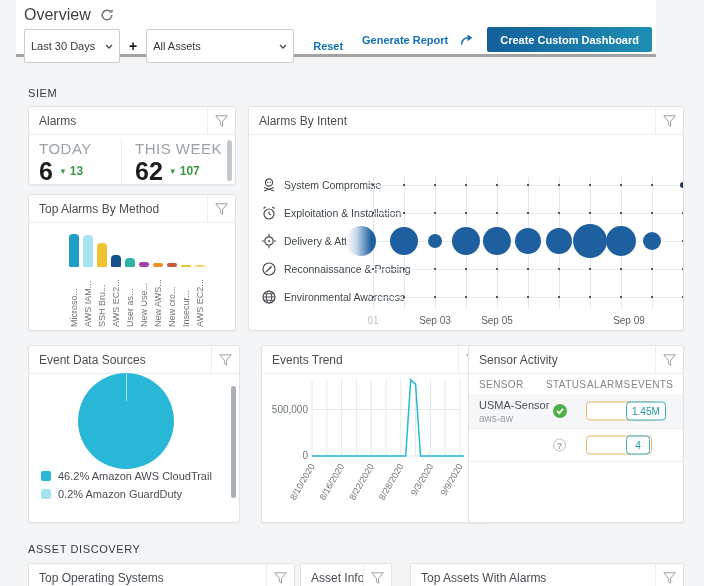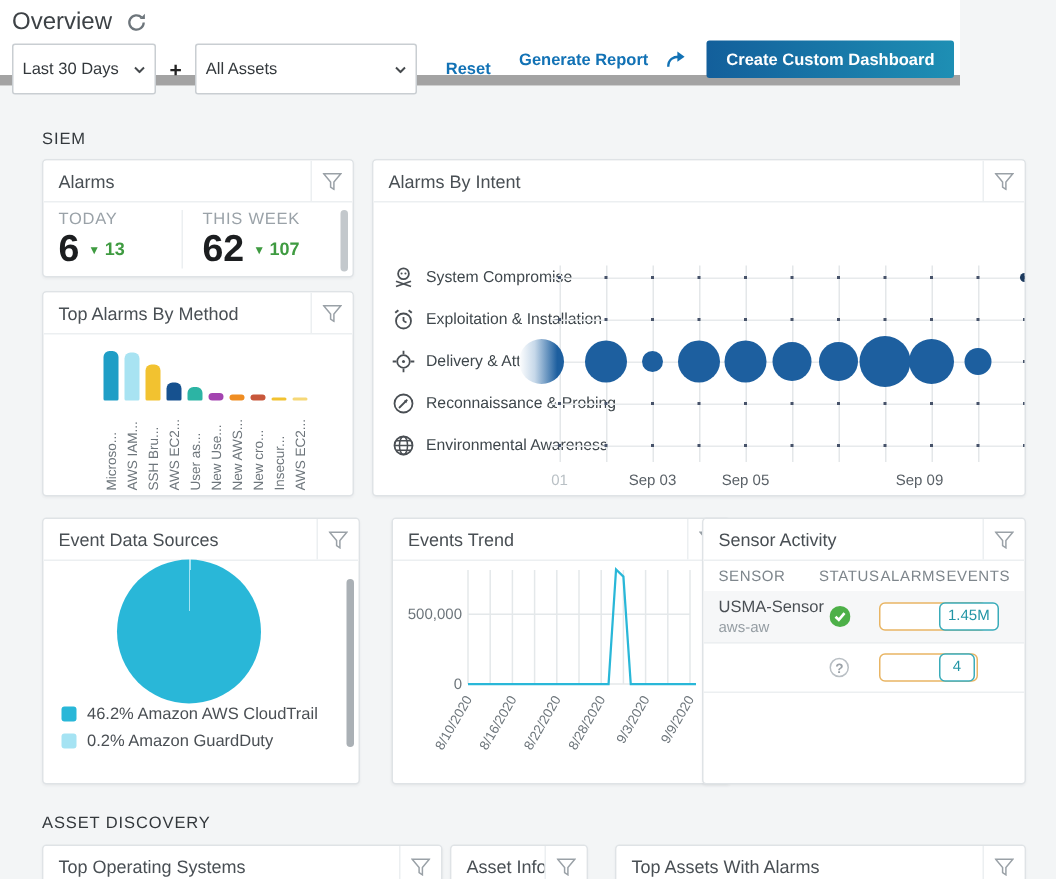--- a/index.html
+++ b/index.html
@@ -1,21 +1,21 @@
 <!DOCTYPE html>
 <html><head>
 <meta charset="utf-8">
 <style>
   * { margin:0; padding:0; box-sizing:border-box; }
   html,body { background:#e9ebec; }
   body { font-family:"Liberation Sans","DejaVu Sans",sans-serif; }
   #page { position:relative; width:704px; height:586px; background:#f3f5f6; overflow:hidden; }
 
   
-  .topbar { position:absolute; left:0; top:0; width:640px; height:57px; background:#fff; border-bottom:7px solid #a3a3a3; z-index:5; }
+  .topbar { position:absolute; left:16px; top:0; width:640px; height:57px; background:#fff; border-bottom:3px solid #a3a3a3; z-index:5; }
   .title-row { position:absolute; left:8px; top:6px; display:flex; align-items:center; gap:9px; }
   .page-title { font-size:16px; color:#3d4246; }
   .refresh-btn { display:flex; align-items:center; cursor:pointer; }
   .filters { position:absolute; left:8px; top:29px; display:flex; align-items:center; gap:9px; }
   .select { height:20px; background:#fff; border:1px solid #c9ced2; border-radius:2px; display:flex; align-items:center; padding:16px 6px; font-size:11px; color:#33383c; cursor:pointer; }
   .select .lbl { flex:1; }
   .sel-time { width:96px; }
   .sel-asset { width:148px; }
   .plus { font-size:14px; font-weight:bold; color:#222; }
   .reset-link { margin-left:10px; font-size:11px; font-weight:bold; color:#1272b5; cursor:pointer; }
@@ -39,21 +39,21 @@
   #card-method   { left:28px;  top:194px; width:208px; height:137px; }
   #card-sources  { left:28px;  top:345px; width:212px; height:178px; }
   #card-trend    { left:261px; top:345px; width:226px; height:178px; }
   #card-sensors  { left:468px; top:345px; width:216px; height:178px; }
   #card-os       { left:28px;  top:563px; width:267px; height:30px; }
   #card-assetinfo{ left:300px; top:563px; width:92px;  height:30px; }
   #card-topassets{ left:410px; top:563px; width:274px; height:30px; }
 
   
   .stat { position:absolute; top:33px; }
-  .stat-label { font-size:11px; letter-spacing:.5px; color:#9aa2a8; }
+  .stat-label { font-size:15px; letter-spacing:.5px; color:#9aa2a8; }
   .stat-line { display:flex; align-items:center; gap:6px; margin-top:1px; }
   .stat-value { font-size:25px; font-weight:bold; color:#1c1e20; line-height:26px; }
   .stat-delta { display:flex; align-items:center; gap:3px; color:#3f9b41; font-size:12px; font-weight:bold; }
   .tri-down { font-size:8px; color:#3f9b41; }
   #stat-today { left:10px; }
   #stat-week  { left:92px; border-left:1px solid #eceff1; padding-left:13px; }
   .vscroll { position:absolute; width:5px; border-radius:3px; background:#c3c8cc; }
   #alarms-scroll { right:3px; top:33px; height:41px; }
   #sources-scroll { right:3px; top:40px; height:112px; background:#aab0b5; }
 
@@ -314,21 +314,21 @@
           <div class="bubble" style="left: 266px; top: 93px; width: 26px; height: 26px; background: rgb(29, 95, 159);"></div>
           <div class="bubble" style="left: 297px; top: 93px; width: 26px; height: 26px; background: rgb(29, 95, 159);"></div>
           <div class="bubble" style="left: 324px; top: 89px; width: 34px; height: 34px; background: rgb(29, 95, 159);"></div>
           <div class="bubble" style="left: 357px; top: 91px; width: 30px; height: 30px; background: rgb(29, 95, 159);"></div>
           <div class="bubble" style="left: 394px; top: 97px; width: 18px; height: 18px; background: rgb(29, 95, 159);"></div>
           <div class="bubble" style="left: 431px; top: 47px; width: 6px; height: 6px; background: rgb(28, 58, 94);"></div>
           <div class="x-tick muted" style="left: 102px; top: 180px;">01</div>
           <div class="x-tick" style="left: 164px; top: 180px;">Sep 03</div>
           <div class="x-tick" style="left: 226px; top: 180px;">Sep 05</div>
           <div class="x-tick" style="left: 288px; top: 180px; margin-top: 21px;">Sep 07</div>
-          <div class="x-tick" style="left: 342px; top: 180px;">Sep 09</div>
+          <div class="x-tick" style="left: 358px; top: 180px;">Sep 09</div>
         </div>
 
     </div>
   </div>
 
   <div class="card" id="card-method">
     <div class="card-header">
       <div class="card-title">Top Alarms By Method</div>
       <div class="funnel-box">
         <svg width="13" height="12" viewBox="0 0 13 12">

